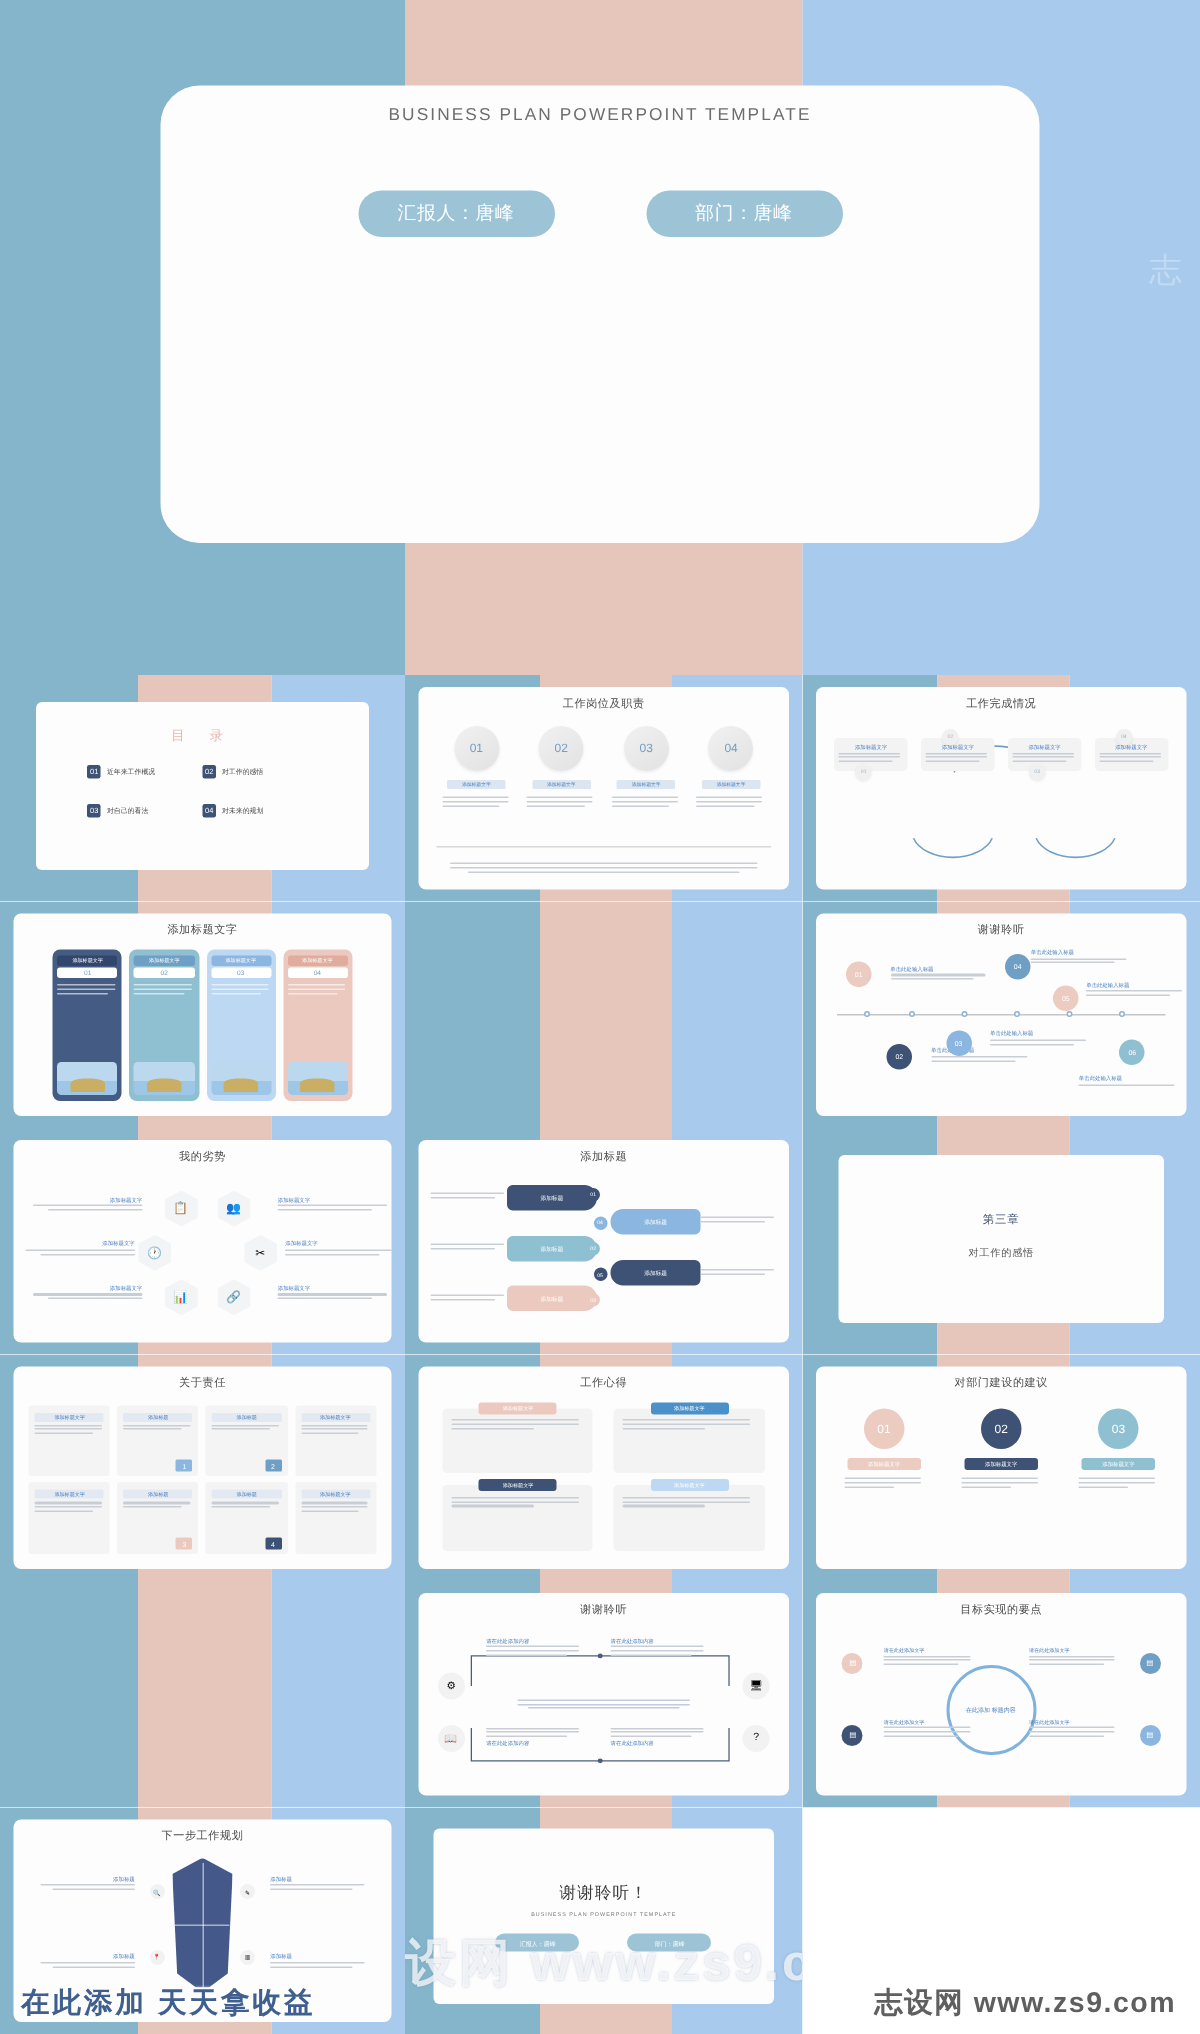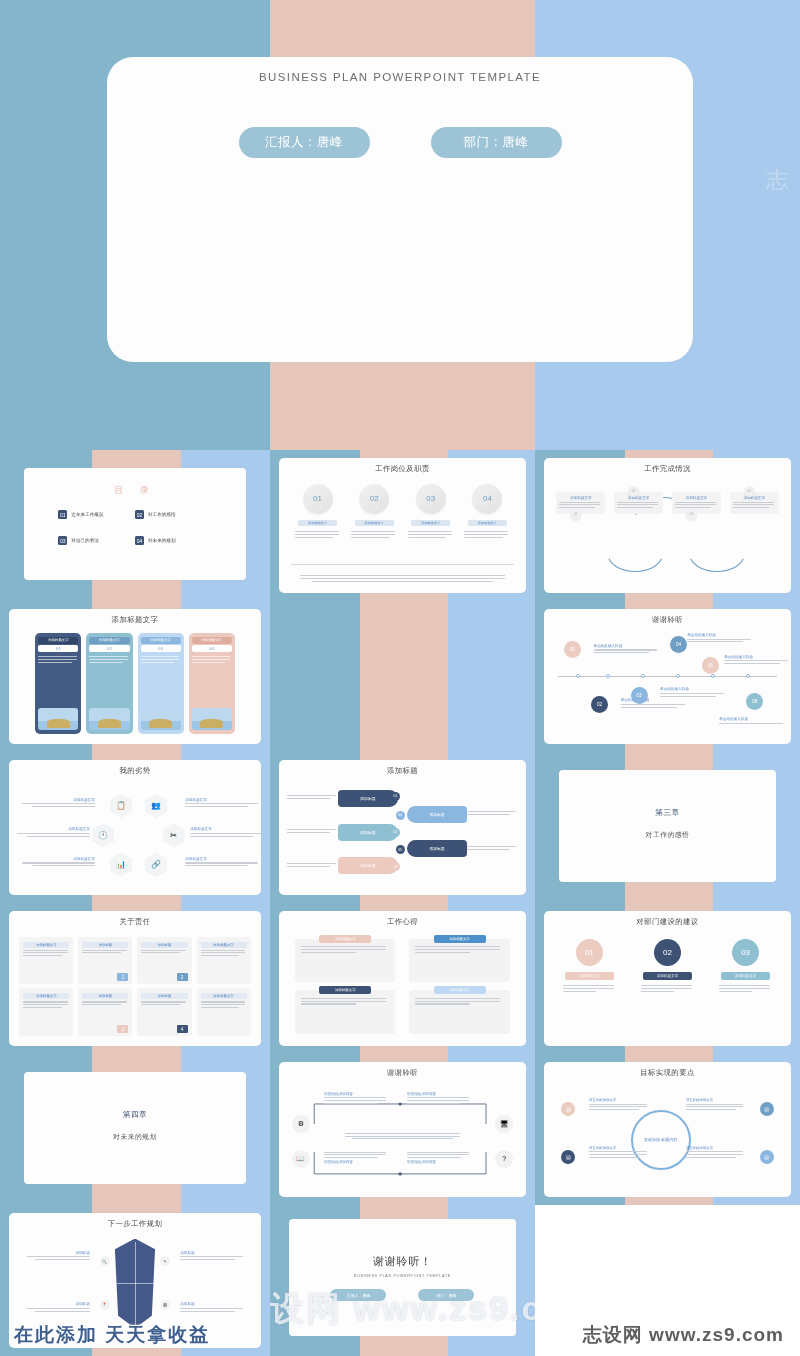--- a/index.html
+++ b/index.html
@@ -786,24 +786,20 @@
       </div>
     </div>
   </div>
 
   <div class="thumb">
     <div class="bands">
         <i class="b-teal"></i>
         <i class="b-pink"></i>
         <i class="b-blue"></i>
       </div>
-    <div class="slide divider">
-      <div class="d-chap">第四章</div>
-      <div class="d-sub">对未来的规划</div>
-    </div>
   </div>
 
   <div class="thumb">
     <div class="bands">
         <i class="b-teal"></i>
         <i class="b-pink"></i>
         <i class="b-blue"></i>
       </div>
     <div class="slide">
       <div class="s-title">谢谢聆听</div>

